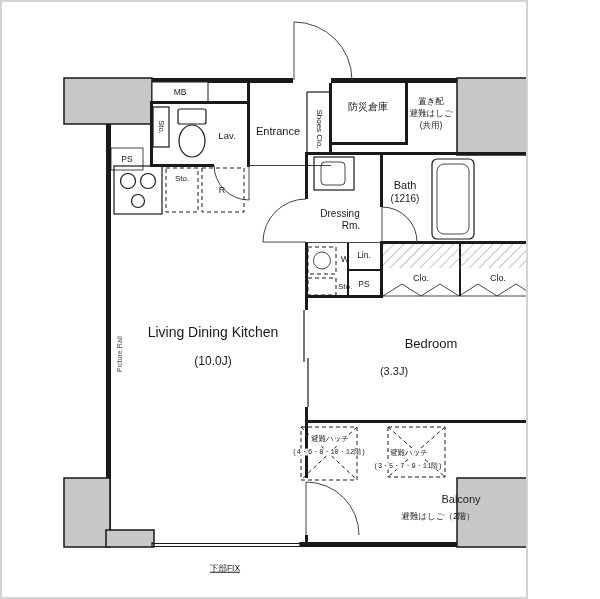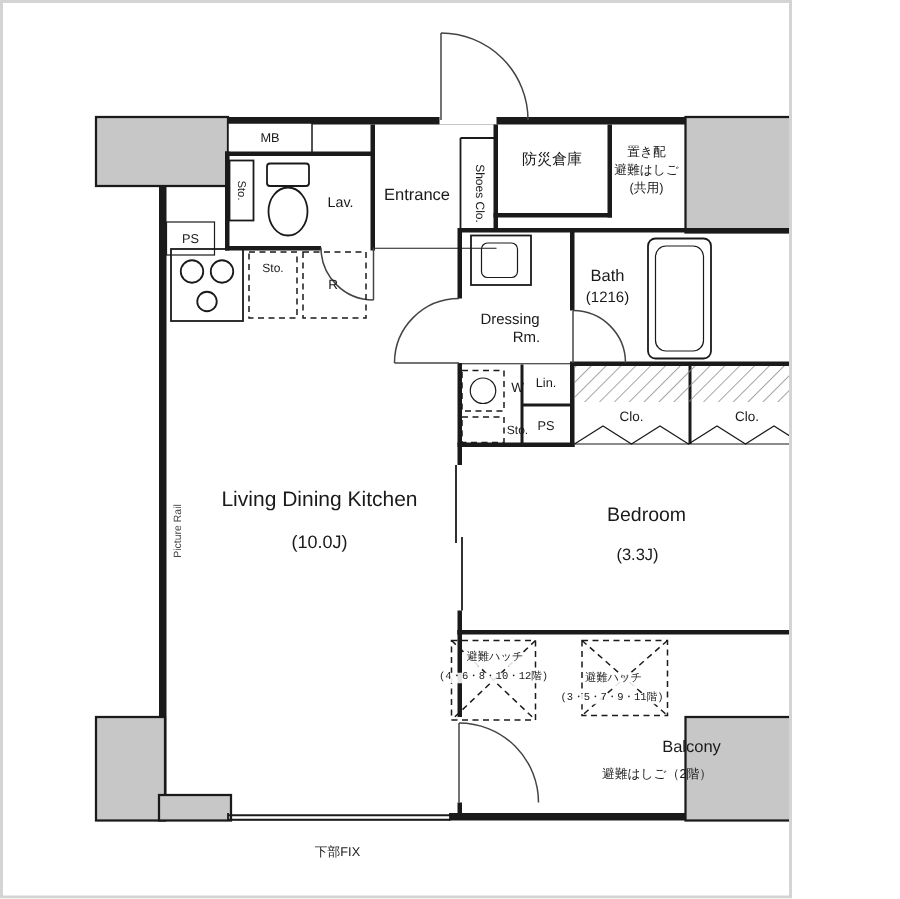--- a/index.html
+++ b/index.html
@@ -194,25 +194,25 @@
   <div class="lbl" style="left:333px;top:224px;font-size:10px;margin-left:16px;">Rm.</div>
   <div class="lbl" style="left:343px;top:257px;font-size:9px;">W</div>
   <div class="lbl" style="left:362px;top:253px;font-size:8.5px;">Lin.</div>
   <div class="lbl" style="left:343px;top:285px;font-size:8px;">Sto.</div>
   <div class="lbl" style="left:362px;top:282px;font-size:8.5px;">PS</div>
   <div class="lbl" style="left:419px;top:276px;font-size:9px;">Clo.</div>
   <div class="lbl" style="left:496px;top:276px;font-size:9px;">Clo.</div>
   <div class="lbl" style="left:211px;top:330px;font-size:14px;">Living Dining Kitchen</div>
   <div class="lbl" style="left:211px;top:359px;font-size:12px;">(10.0J)</div>
   <div class="lbl" style="left:407px;top:341px;font-size:13px;padding-left:44px;">Bedroom</div>
-  <div class="lbl" style="left:423px;top:369px;font-size:11px;">(3.3J)</div>
+  <div class="lbl" style="left:392px;top:369px;font-size:11px;">(3.3J)</div>
   <div class="lbl" style="left:180px;top:177px;font-size:8px;">Sto.</div>
   <div class="lbl" style="left:220px;top:188px;font-size:9px;">R</div>
   <div class="lbl vm90" style="left:117px;top:352px;font-size:7px;color:#444;">Picture Rail</div>
   <div class="lbl wbg" style="left:328px;top:438px;font-size:7.5px;">避難ハッチ</div>
   <div class="lbl wbg" style="left:327px;top:450px;font-size:7px;">(4・6・8・10・12階)</div>
   <div class="lbl wbg" style="left:407px;top:452px;font-size:7.5px;">避難ハッチ</div>
   <div class="lbl wbg" style="left:406px;top:464px;font-size:7px;">(3・5・7・9・11階)</div>
   <div class="lbl" style="left:459px;top:497px;font-size:11px;">Balcony</div>
   <div class="lbl" style="left:436px;top:514px;font-size:8.5px;">避難はしご（2階）</div>
-  <div class="lbl" style="left:223px;top:566px;font-size:8.5px;">下部FIX</div>
+  <div class="lbl" style="left:223px;top:566px;font-size:8.5px;text-decoration:underline;">下部FIX</div>
 
 </div>
 
 </body></html>

